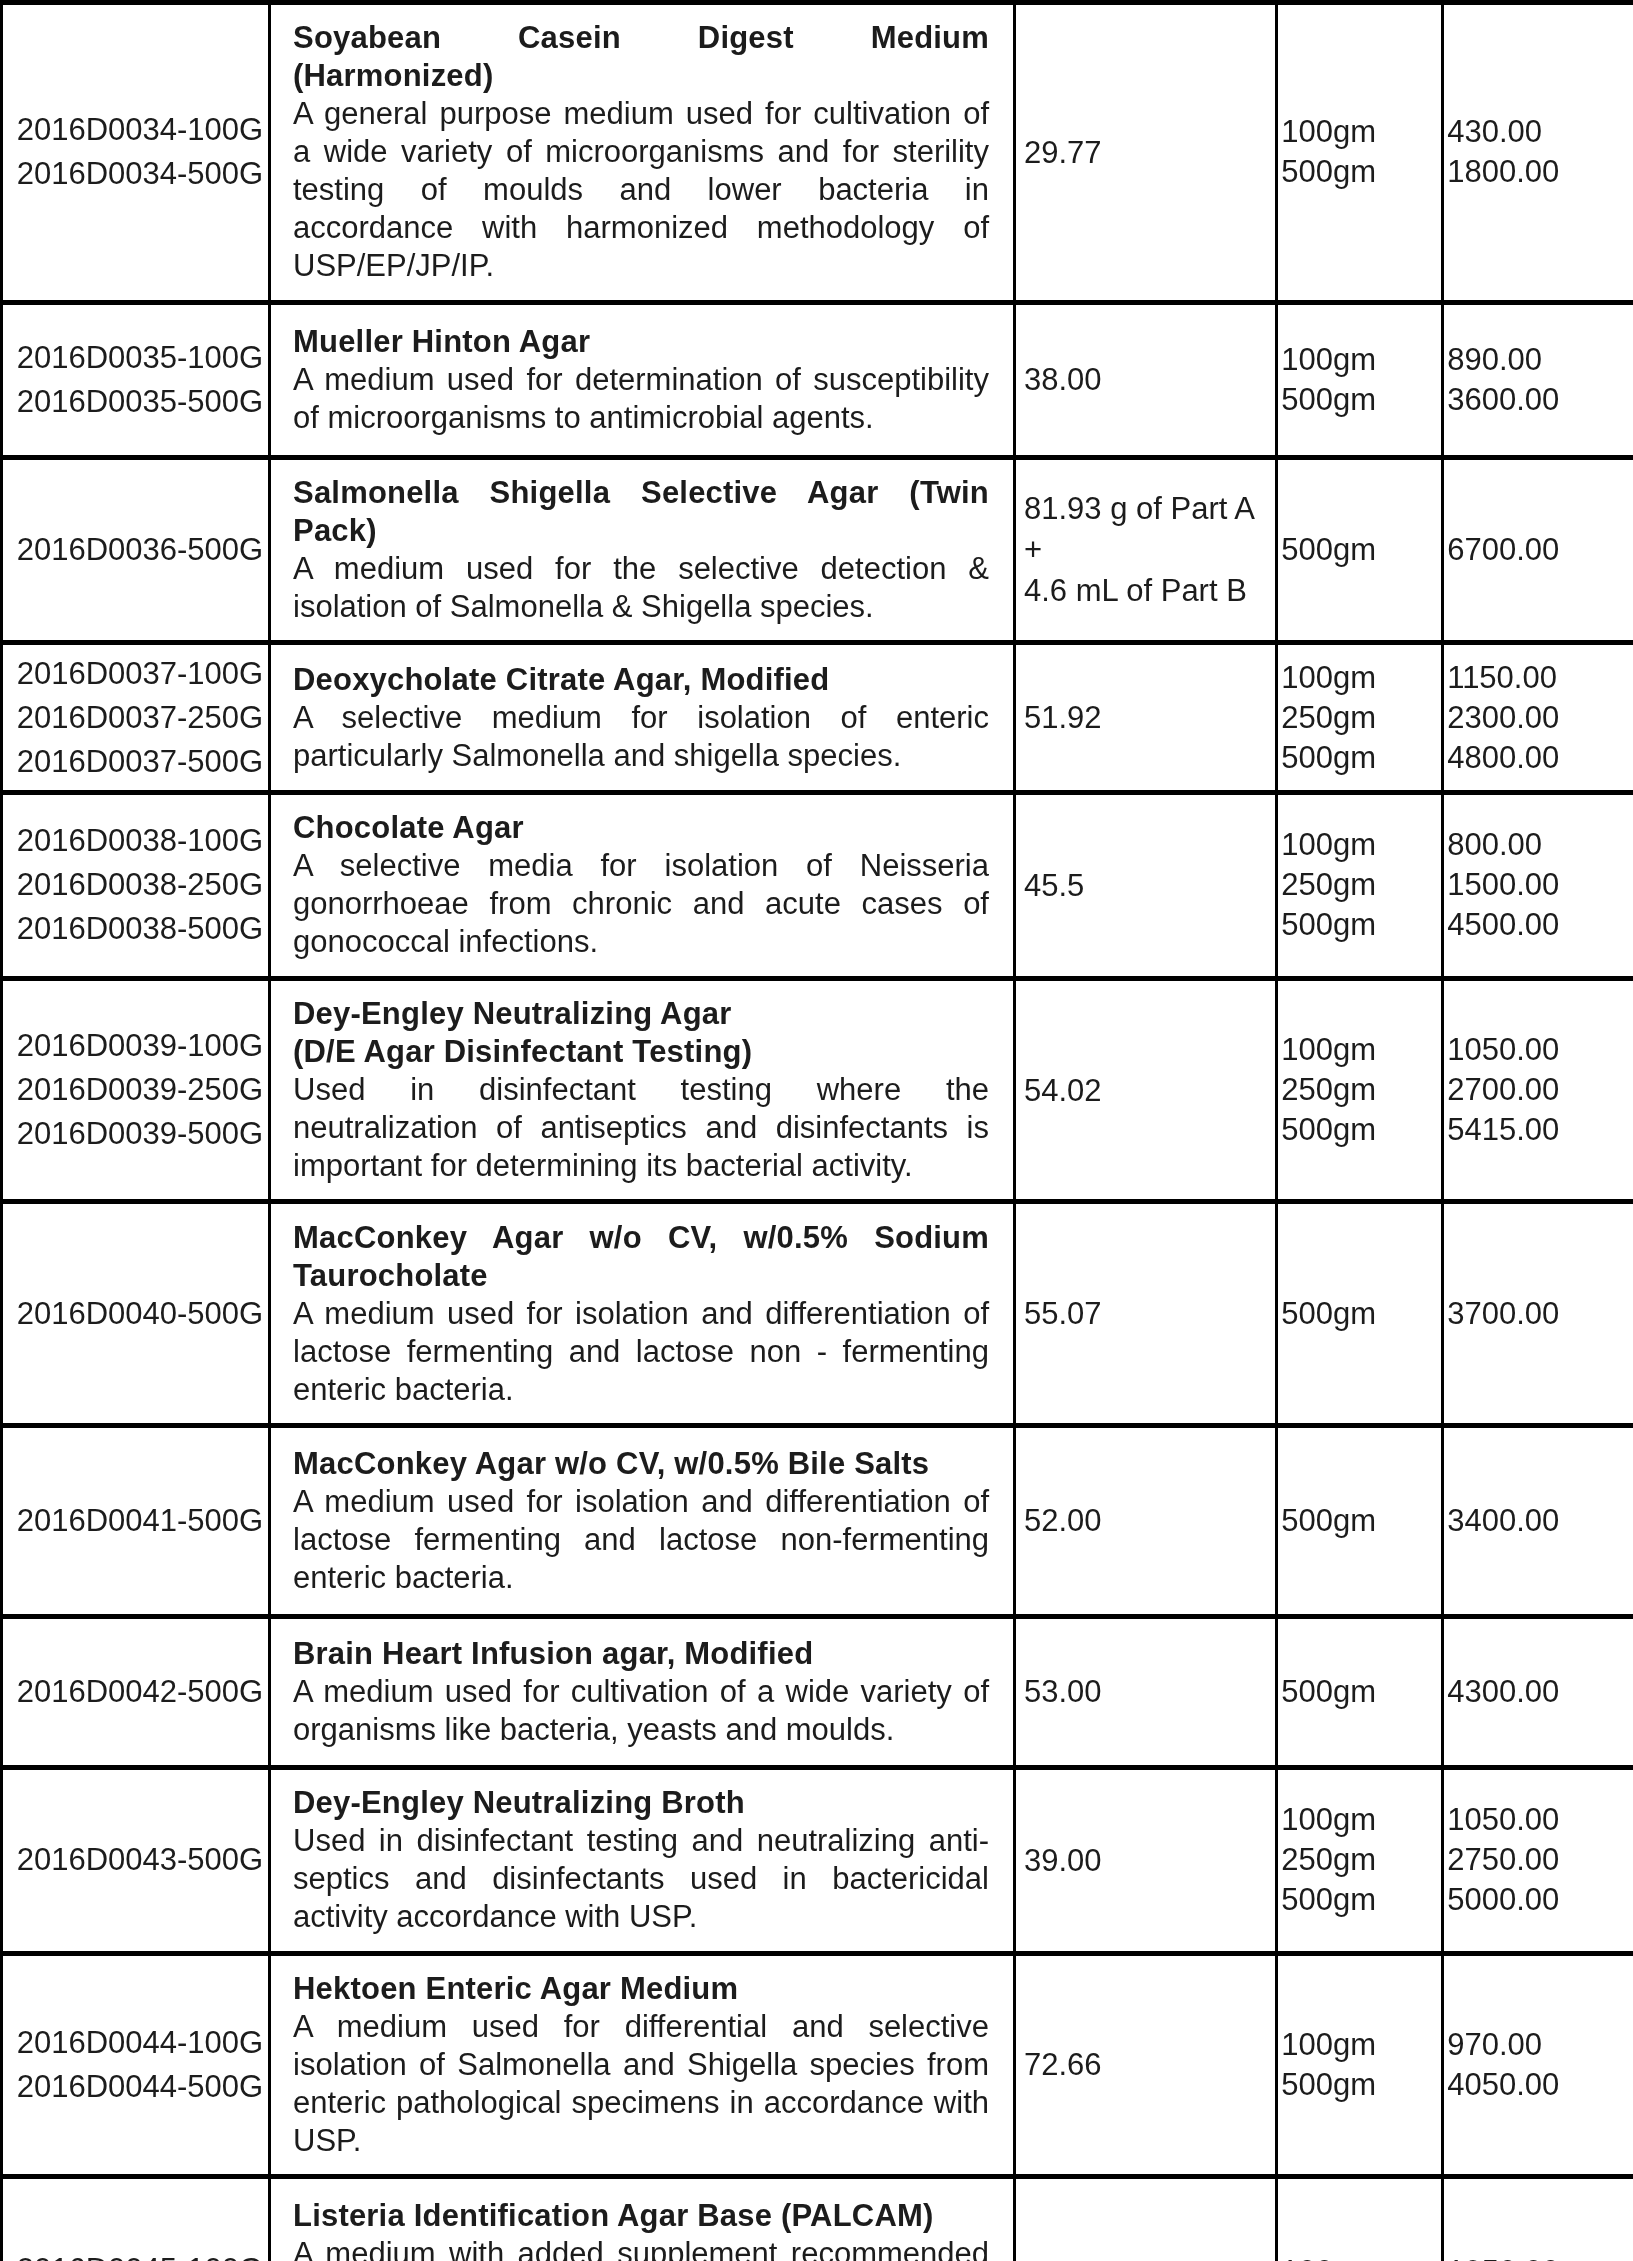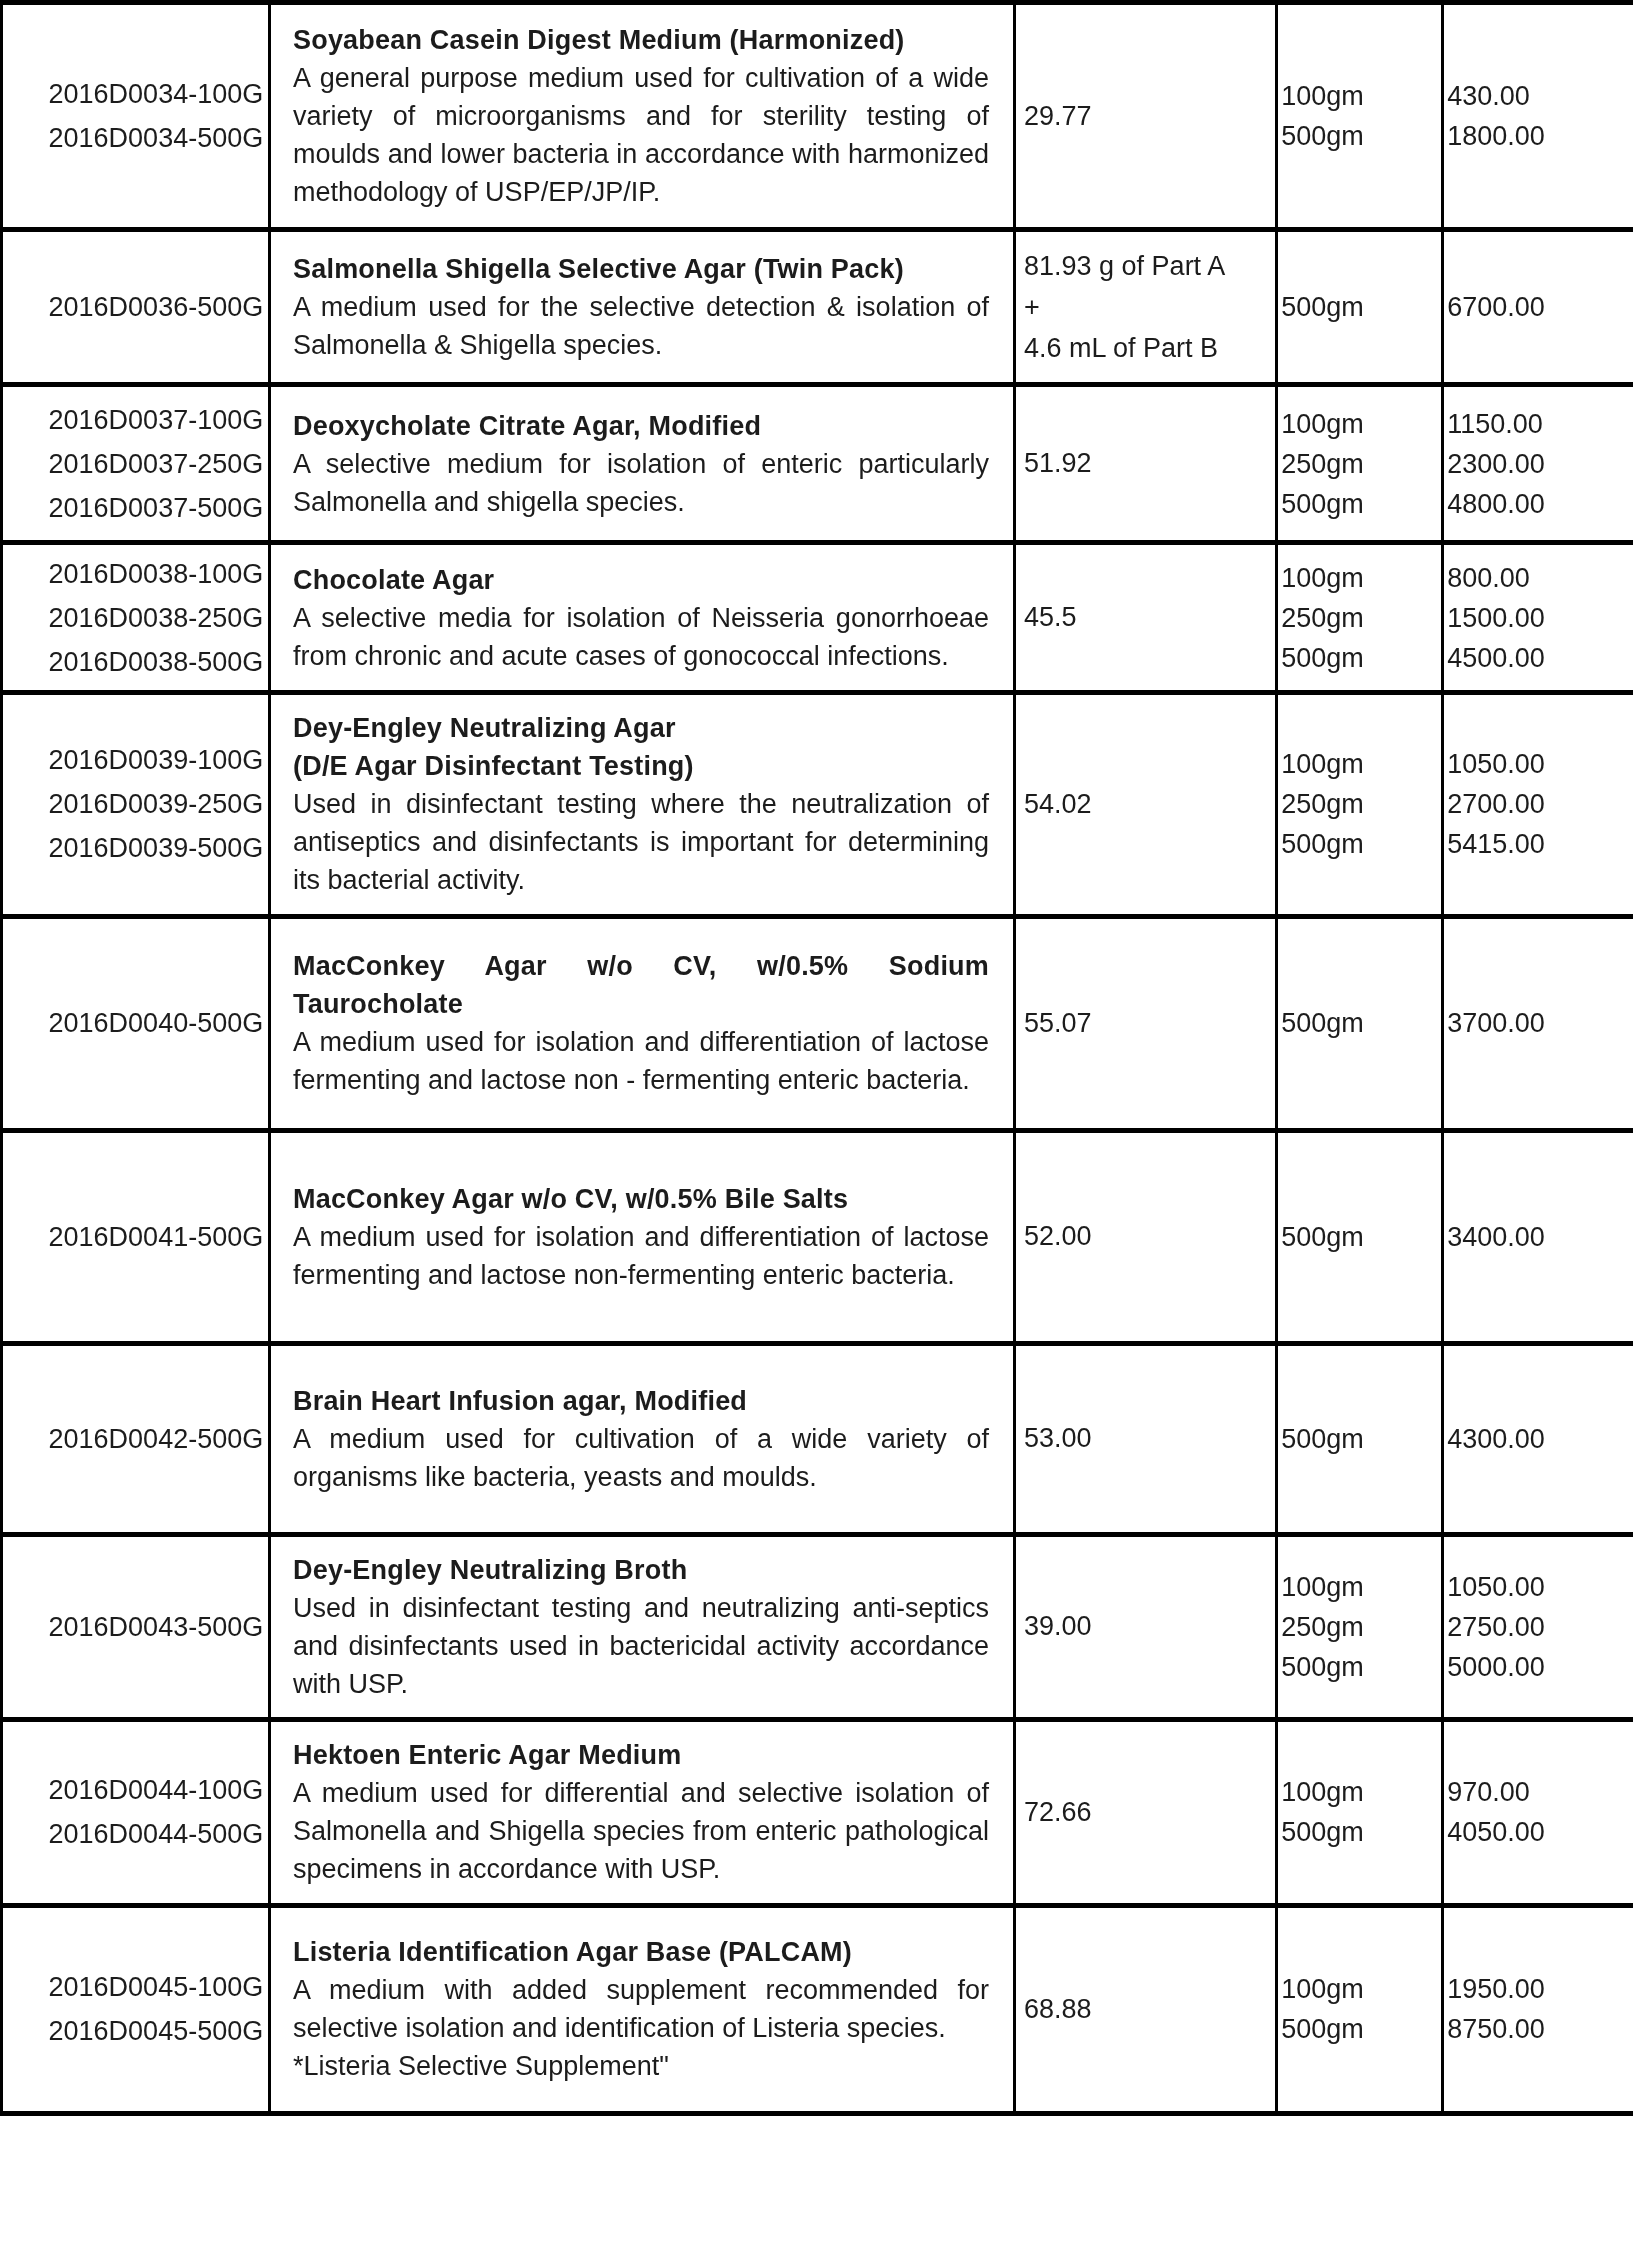--- a/index.html
+++ b/index.html
@@ -17,21 +17,21 @@
     width: 1634px;
     border-collapse: collapse;
     table-layout: fixed;
     background: #ffffff;
   }
   td {
     border: 3.2px solid #000000;
     border-top-width: 5.5px;
     border-bottom-width: 5.5px;
     vertical-align: middle;
-    font-size: 27px;
+    font-size: 31px;
     overflow: hidden;
   }
   
   col.w-code  { width: 268px; }
   col.w-desc  { width: 745px; }
   col.w-grams { width: 262px; }
   col.w-pack  { width: 166px; }
   col.w-price { width: 192px; }
 
   td.c-code {
@@ -105,20 +105,33 @@
       <div class="title">Soyabean Casein Digest Medium (Harmonized)</div>
       <div class="desc">A general purpose medium used for cultivation of  a wide variety of microorganisms and for sterility testing of moulds and lower bacteria in accordance with harmonized methodology of USP/EP/JP/IP.</div>
     </td>
     <td class="c-grams">29.77</td>
     <td class="c-pack">100gm
 500gm</td>
     <td class="c-price">430.00
 1800.00</td>
   </tr>
       <tr>
+    <td class="c-code">2016D0035-100G
+2016D0035-500G</td>
+    <td class="c-desc">
+      <div class="title">Mueller Hinton Agar</div>
+      <div class="desc">A medium used for determination of susceptibility of microorganisms to antimicrobial agents.</div>
+    </td>
+    <td class="c-grams">38.00</td>
+    <td class="c-pack">100gm
+500gm</td>
+    <td class="c-price">890.00
+3600.00</td>
+  </tr>
+      <tr>
     <td class="c-code">2016D0036-500G</td>
     <td class="c-desc">
       <div class="title">Salmonella Shigella Selective Agar (Twin Pack)</div>
       <div class="desc">A medium used for the selective detection &amp; isolation of Salmonella &amp; Shigella species.</div>
     </td>
     <td class="c-grams">81.93 g of Part A
 +
 4.6 mL of Part B</td>
     <td class="c-pack">500gm</td>
     <td class="c-price">6700.00</td>

